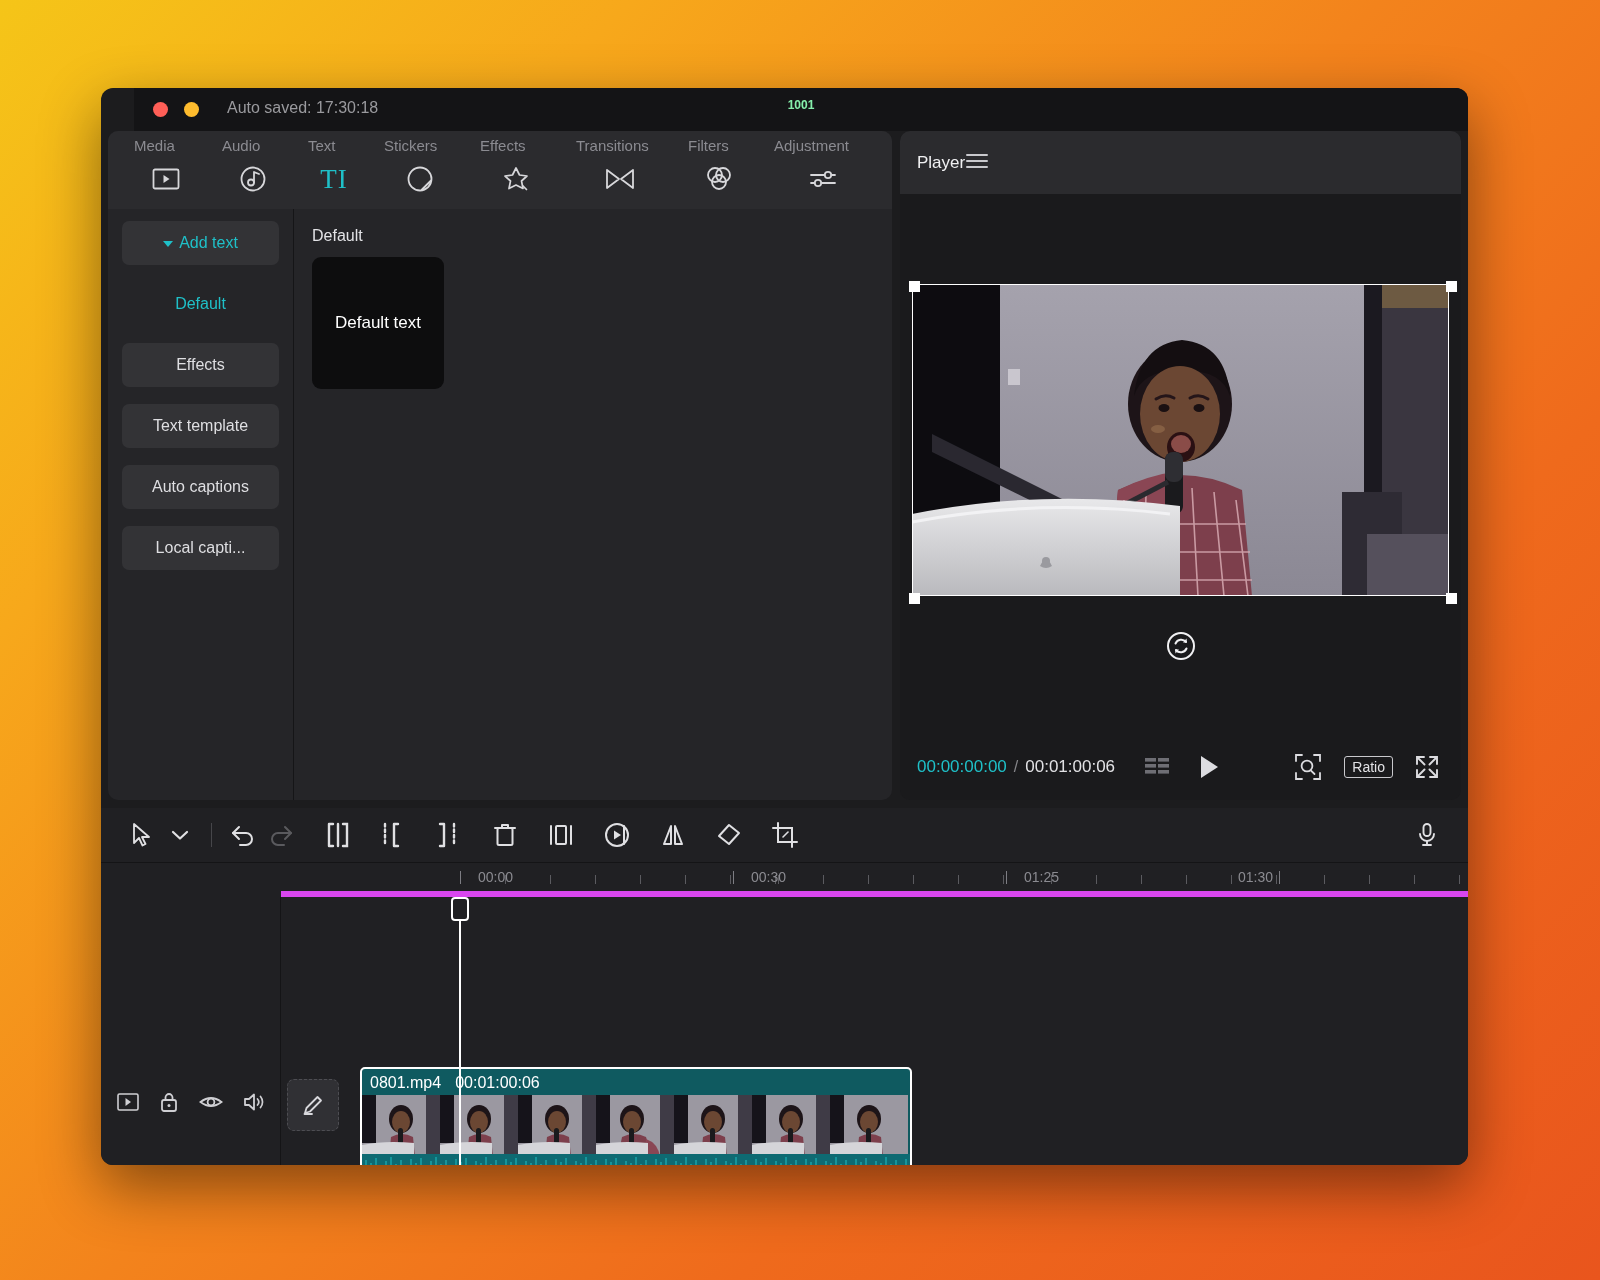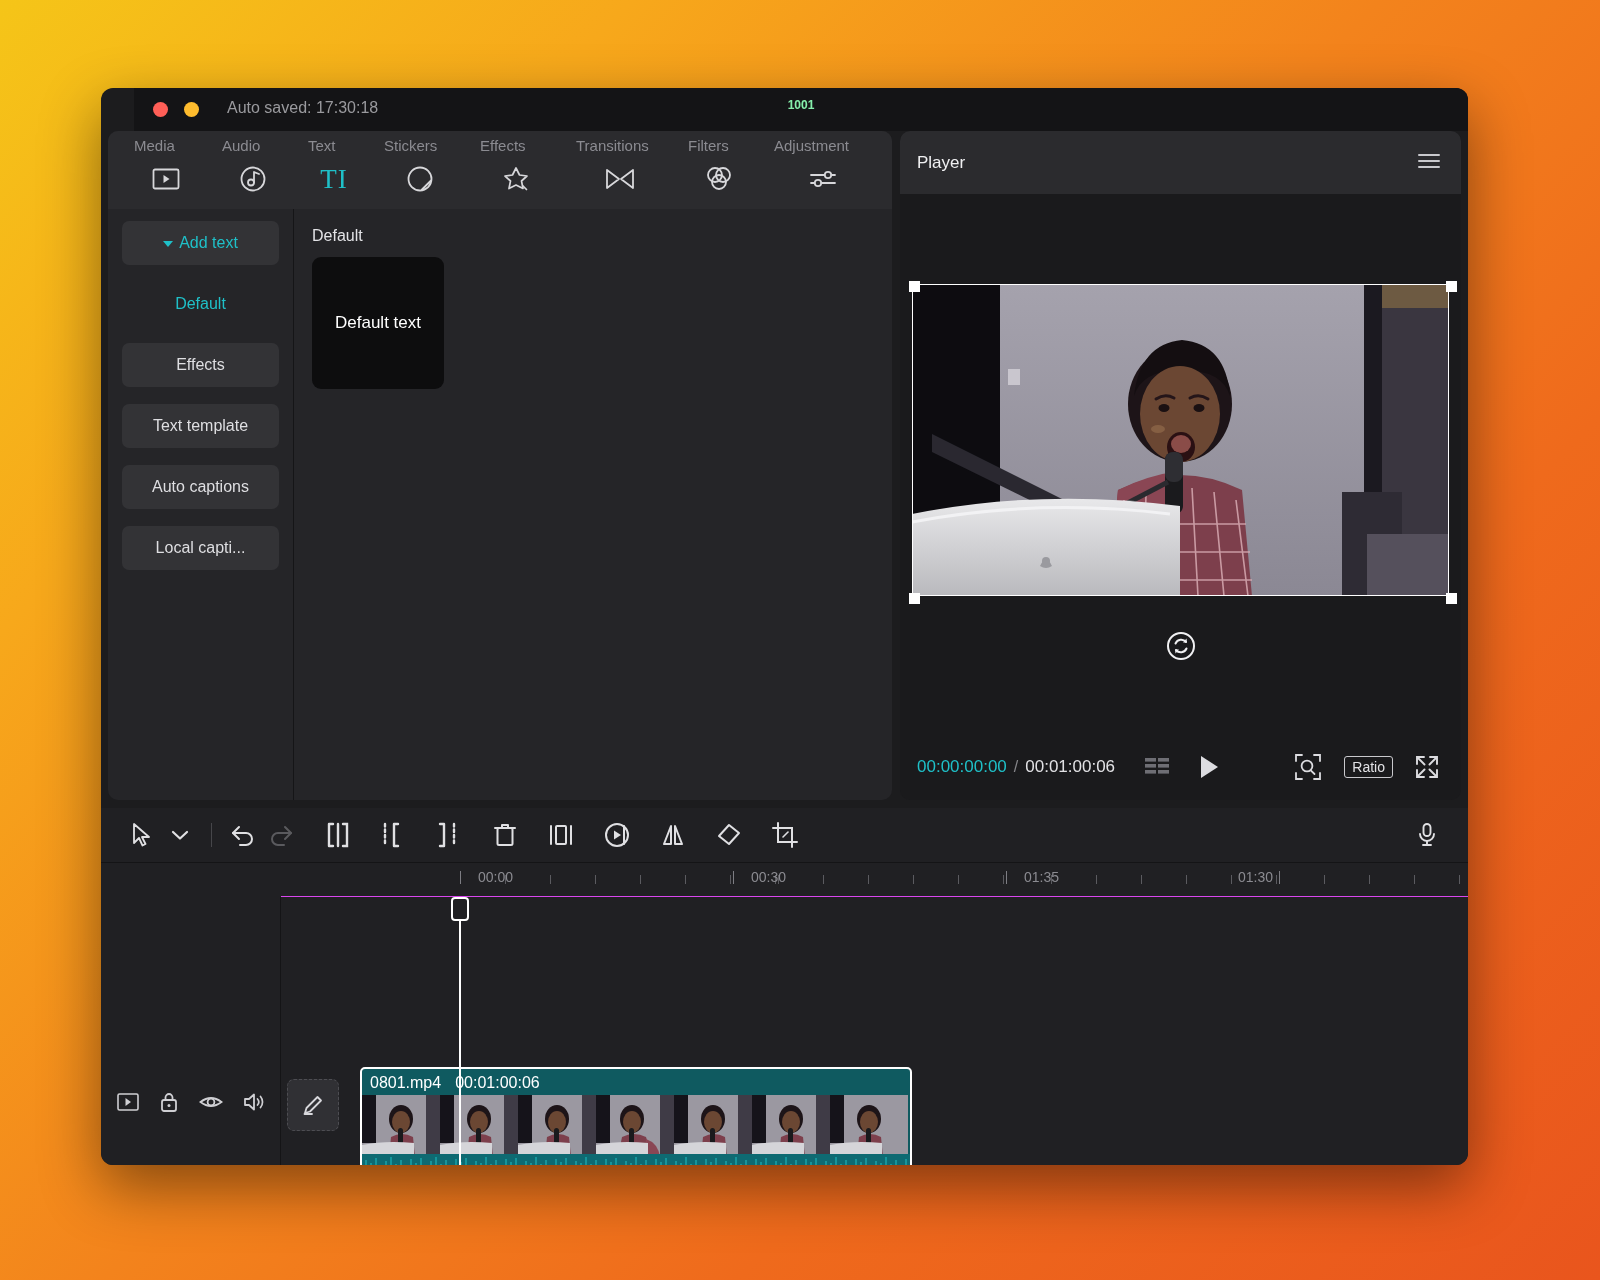--- a/index.html
+++ b/index.html
@@ -148,21 +148,21 @@
     position: absolute;
     left: 799px; top: 0;
     width: 561px; height: 669px;
     background: #1a1a1c;
     border-radius: 10px;
     overflow: hidden;
   }
   #player-head {
     height: 63px;
     background: #2b2b2e;
-    display: flex; align-items: center; justify-content: space-between;
+    display: flex; align-items: center; justify-content: flex-start;
     padding: 0 20px 0 17px;
   }
   #player-head .ptitle { color: #f0f0f2; font-size: 17px; }
   #player-stage {
     position: relative;
     height: 540px;
     background: #1a1a1c;
   }
   #video-frame {
     position: absolute;
@@ -232,21 +232,21 @@
   .vdiv {
     width: 1px; height: 24px;
     background: #46464a;
     margin: 0 12px;
   }
 
   #ruler {
     position: relative;
     height: 34px;
     margin-left: 180px;
-    border-bottom: 1px solid #d946ef;
+    border-bottom: 6px solid #d946ef;
     overflow: hidden;
   }
   .tick {
     position: absolute; top: 12px;
     width: 1px; height: 9px;
     background: #5b5b60;
   }
   .tick.major { top: 8px; height: 13px; background: #7d7d83; }
   .tlabel {
     position: absolute; top: 6px;
@@ -708,21 +708,21 @@
       <div class="tick" style="left:494px"></div>
       <div class="tick major" style="left:452px"></div>
       <div class="tlabel" style="left:458px">00:30</div>
       <div class="tick" style="left:497px"></div>
         <div class="tick" style="left:542px"></div>
       <div class="tick" style="left:587px"></div>
         <div class="tick" style="left:632px"></div>
       <div class="tick" style="left:677px"></div>
         <div class="tick" style="left:722px"></div>
       <div class="tick major" style="left:725px"></div>
-      <div class="tlabel" style="left:731px">01:35</div>
+      <div class="tlabel" style="left:731px">01:25</div>
       <div class="tick" style="left:770px"></div>
         <div class="tick" style="left:815px"></div>
       <div class="tick" style="left:860px"></div>
         <div class="tick" style="left:905px"></div>
       <div class="tick" style="left:950px"></div>
         <div class="tick" style="left:995px"></div>
       <div class="tick major" style="left:998px"></div>
       <div class="tlabel" style="left:945px">01:30</div>
       <div class="tick" style="left:1043px"></div>
         <div class="tick" style="left:1088px"></div>

